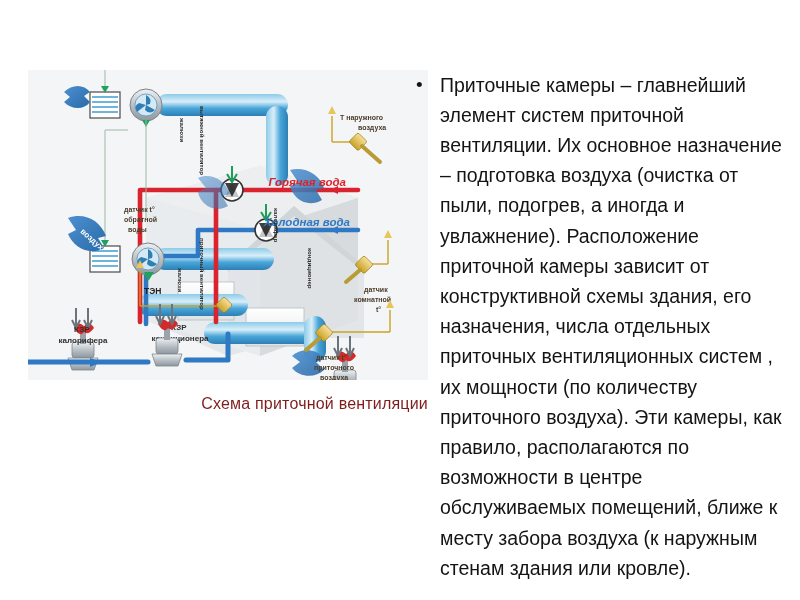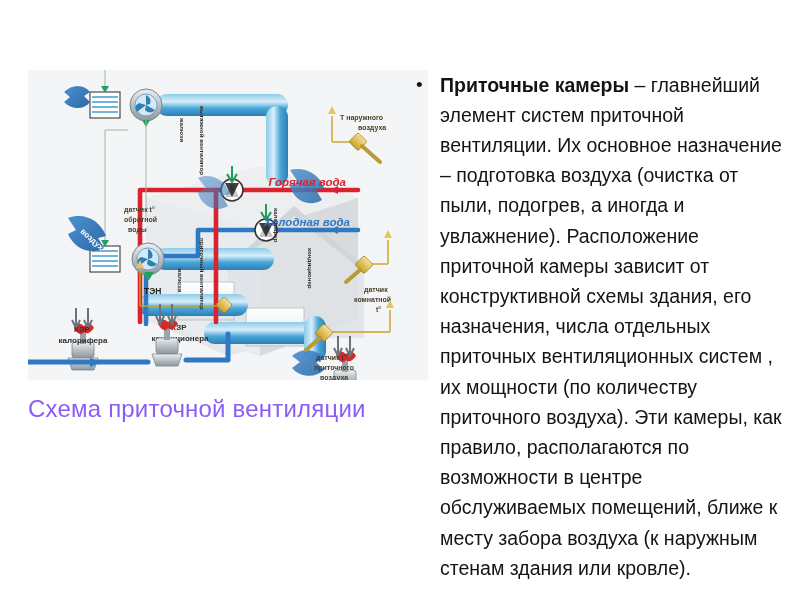--- a/index.html
+++ b/index.html
@@ -30,24 +30,25 @@
     background: #f4f5f6;
     overflow: hidden;
   }
 
   #diagram-svg { display: block; width: 400px; height: 310px; }
 
   #diagram-caption {
     position: absolute;
     left: 28px; top: 395px;
     width: 400px;
-    font-size: 24px;
-    color: #8b5cf6;
+    font-size: 16px;
+    color: #7f1d1d;
     letter-spacing: .2px;
     white-space: nowrap;
+    text-align: right;
   }
 
   
   #text-column {
     position: absolute;
     left: 408px; top: 50px;
     width: 380px;
   }
   #bullet-item {
     position: relative;
@@ -57,21 +58,21 @@
     color: #141414;
     text-align: left;
   }
   #bullet-marker {
     position: absolute;
     left: 8px; top: 0;
     font-size: 19px;
     line-height: 30.2px;
     color: #141414;
   }
-  .lead { font-weight: bold; }
+  .lead { font-weight: normal; }
 
   
   .lbl {
     font-family: "Liberation Sans", sans-serif;
     fill: #3b3024;
     font-weight: bold;
   }
   .lbl-sensor { font-size: 7px; fill: #4a3c28; }
   .lbl-valve  { font-size: 8px; fill: #2f2f2f; }
   .lbl-vert   { font-size: 6.2px; fill: #2b2b2b; }

